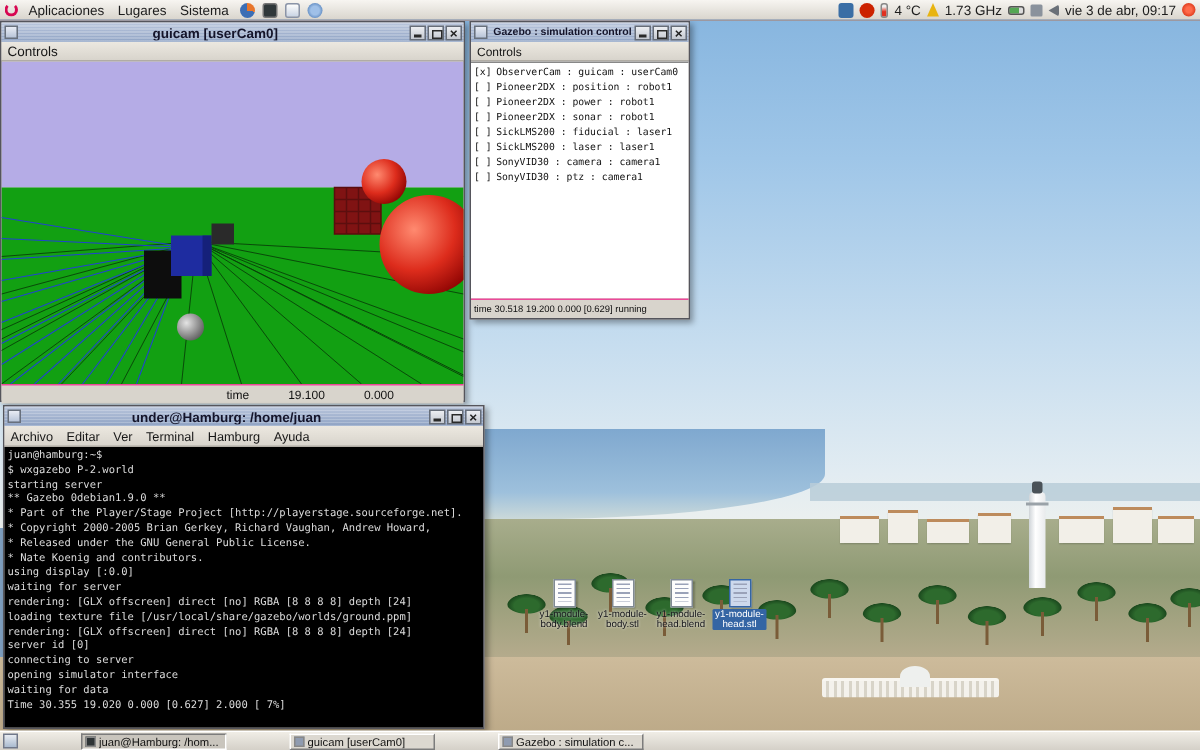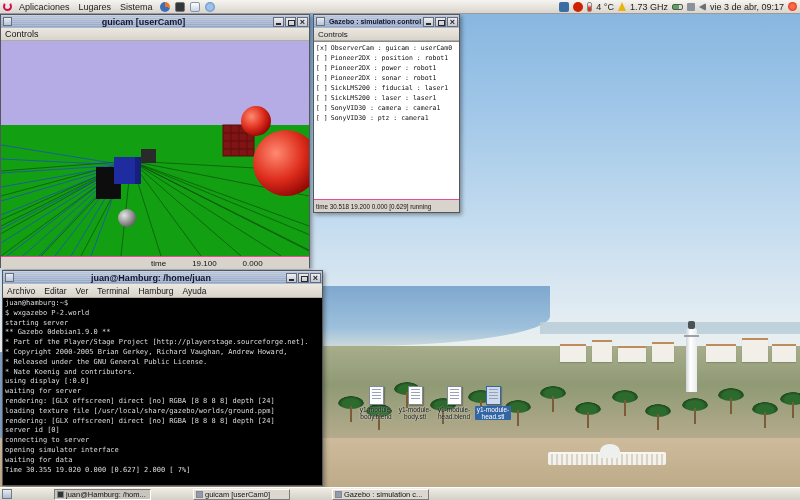--- a/index.html
+++ b/index.html
@@ -303,21 +303,21 @@
       <div class="sim-row"><span class="box">[ ]</span><span>SonyVID30 : ptz : camera1</span></div>
     </div>
     <div class="statusbar">
       <span>time 30.518 19.200 0.000 [0.629] running</span>
     </div>
   </div>
 
   <div class="window win-term">
     <div class="titlebar">
       <span class="wmenu"></span>
-      <span class="title">juan@Hamburg: /home/juan</span>
+      <span class="title">under@Hamburg: /home/juan</span>
       <span class="wbtns">
         <span class="wbtn min"></span>
         <span class="wbtn max"></span>
         <span class="wbtn close"></span>
       </span>
     </div>
     <div class="menubar">
       <span>Archivo</span>
       <span>Editar</span>
       <span>Ver</span>

